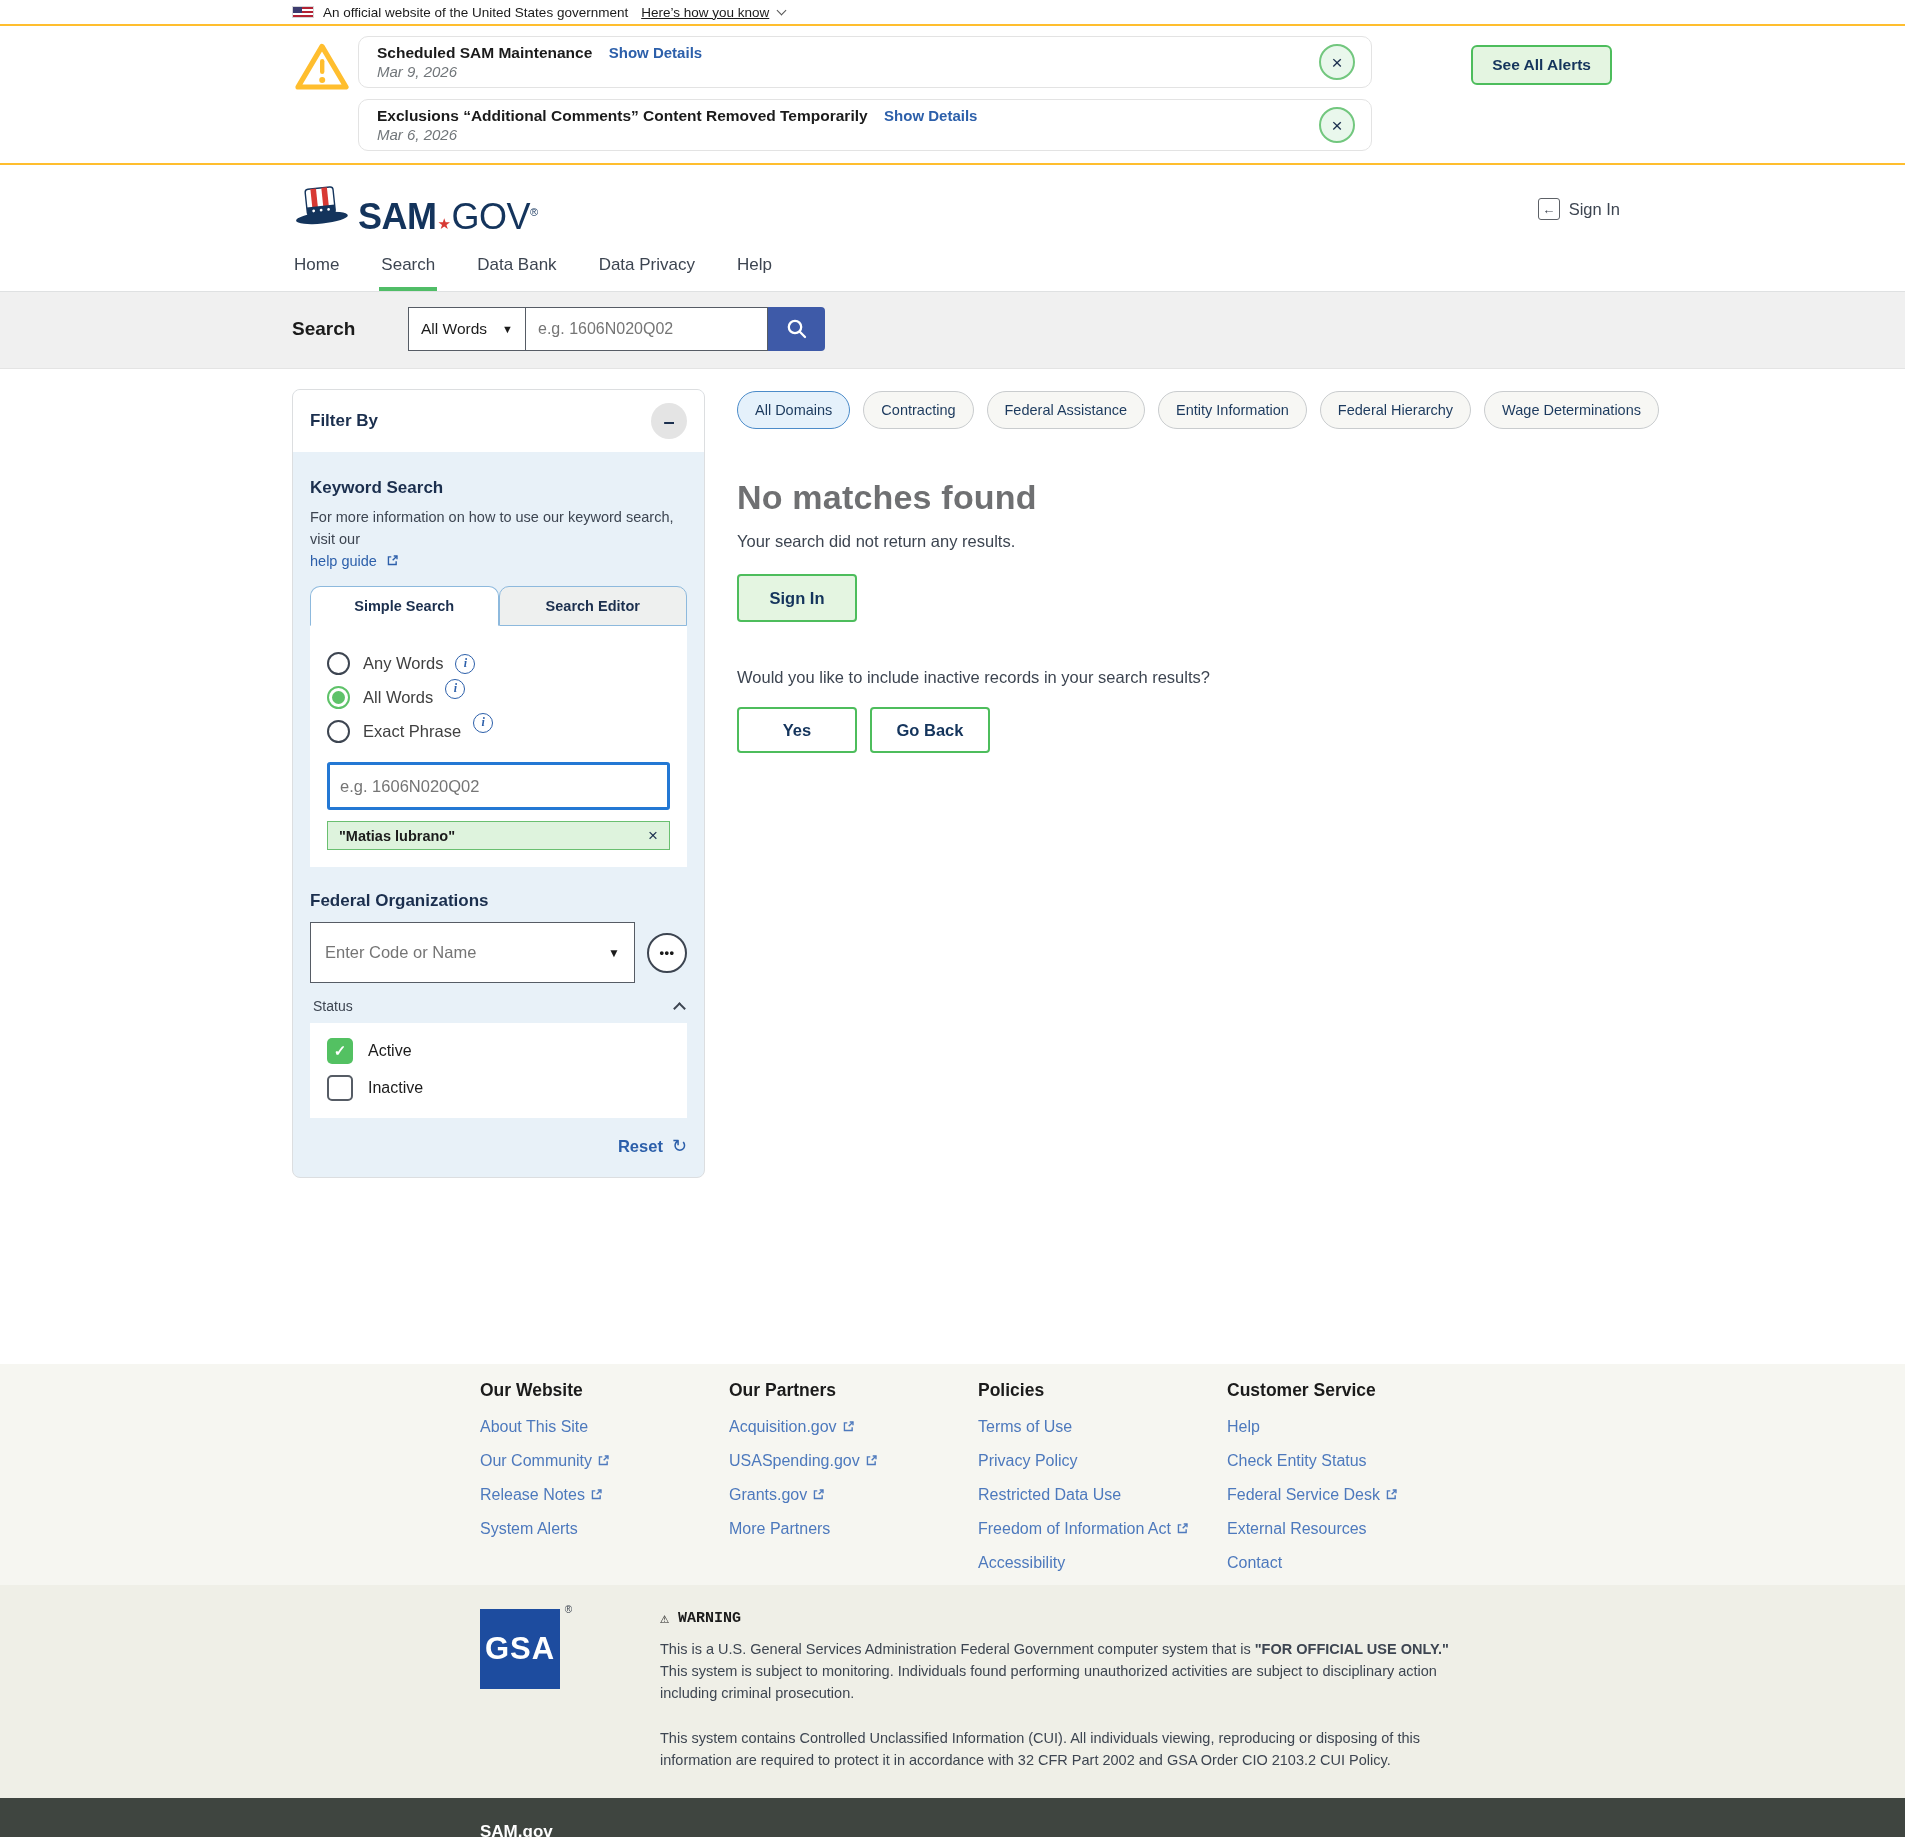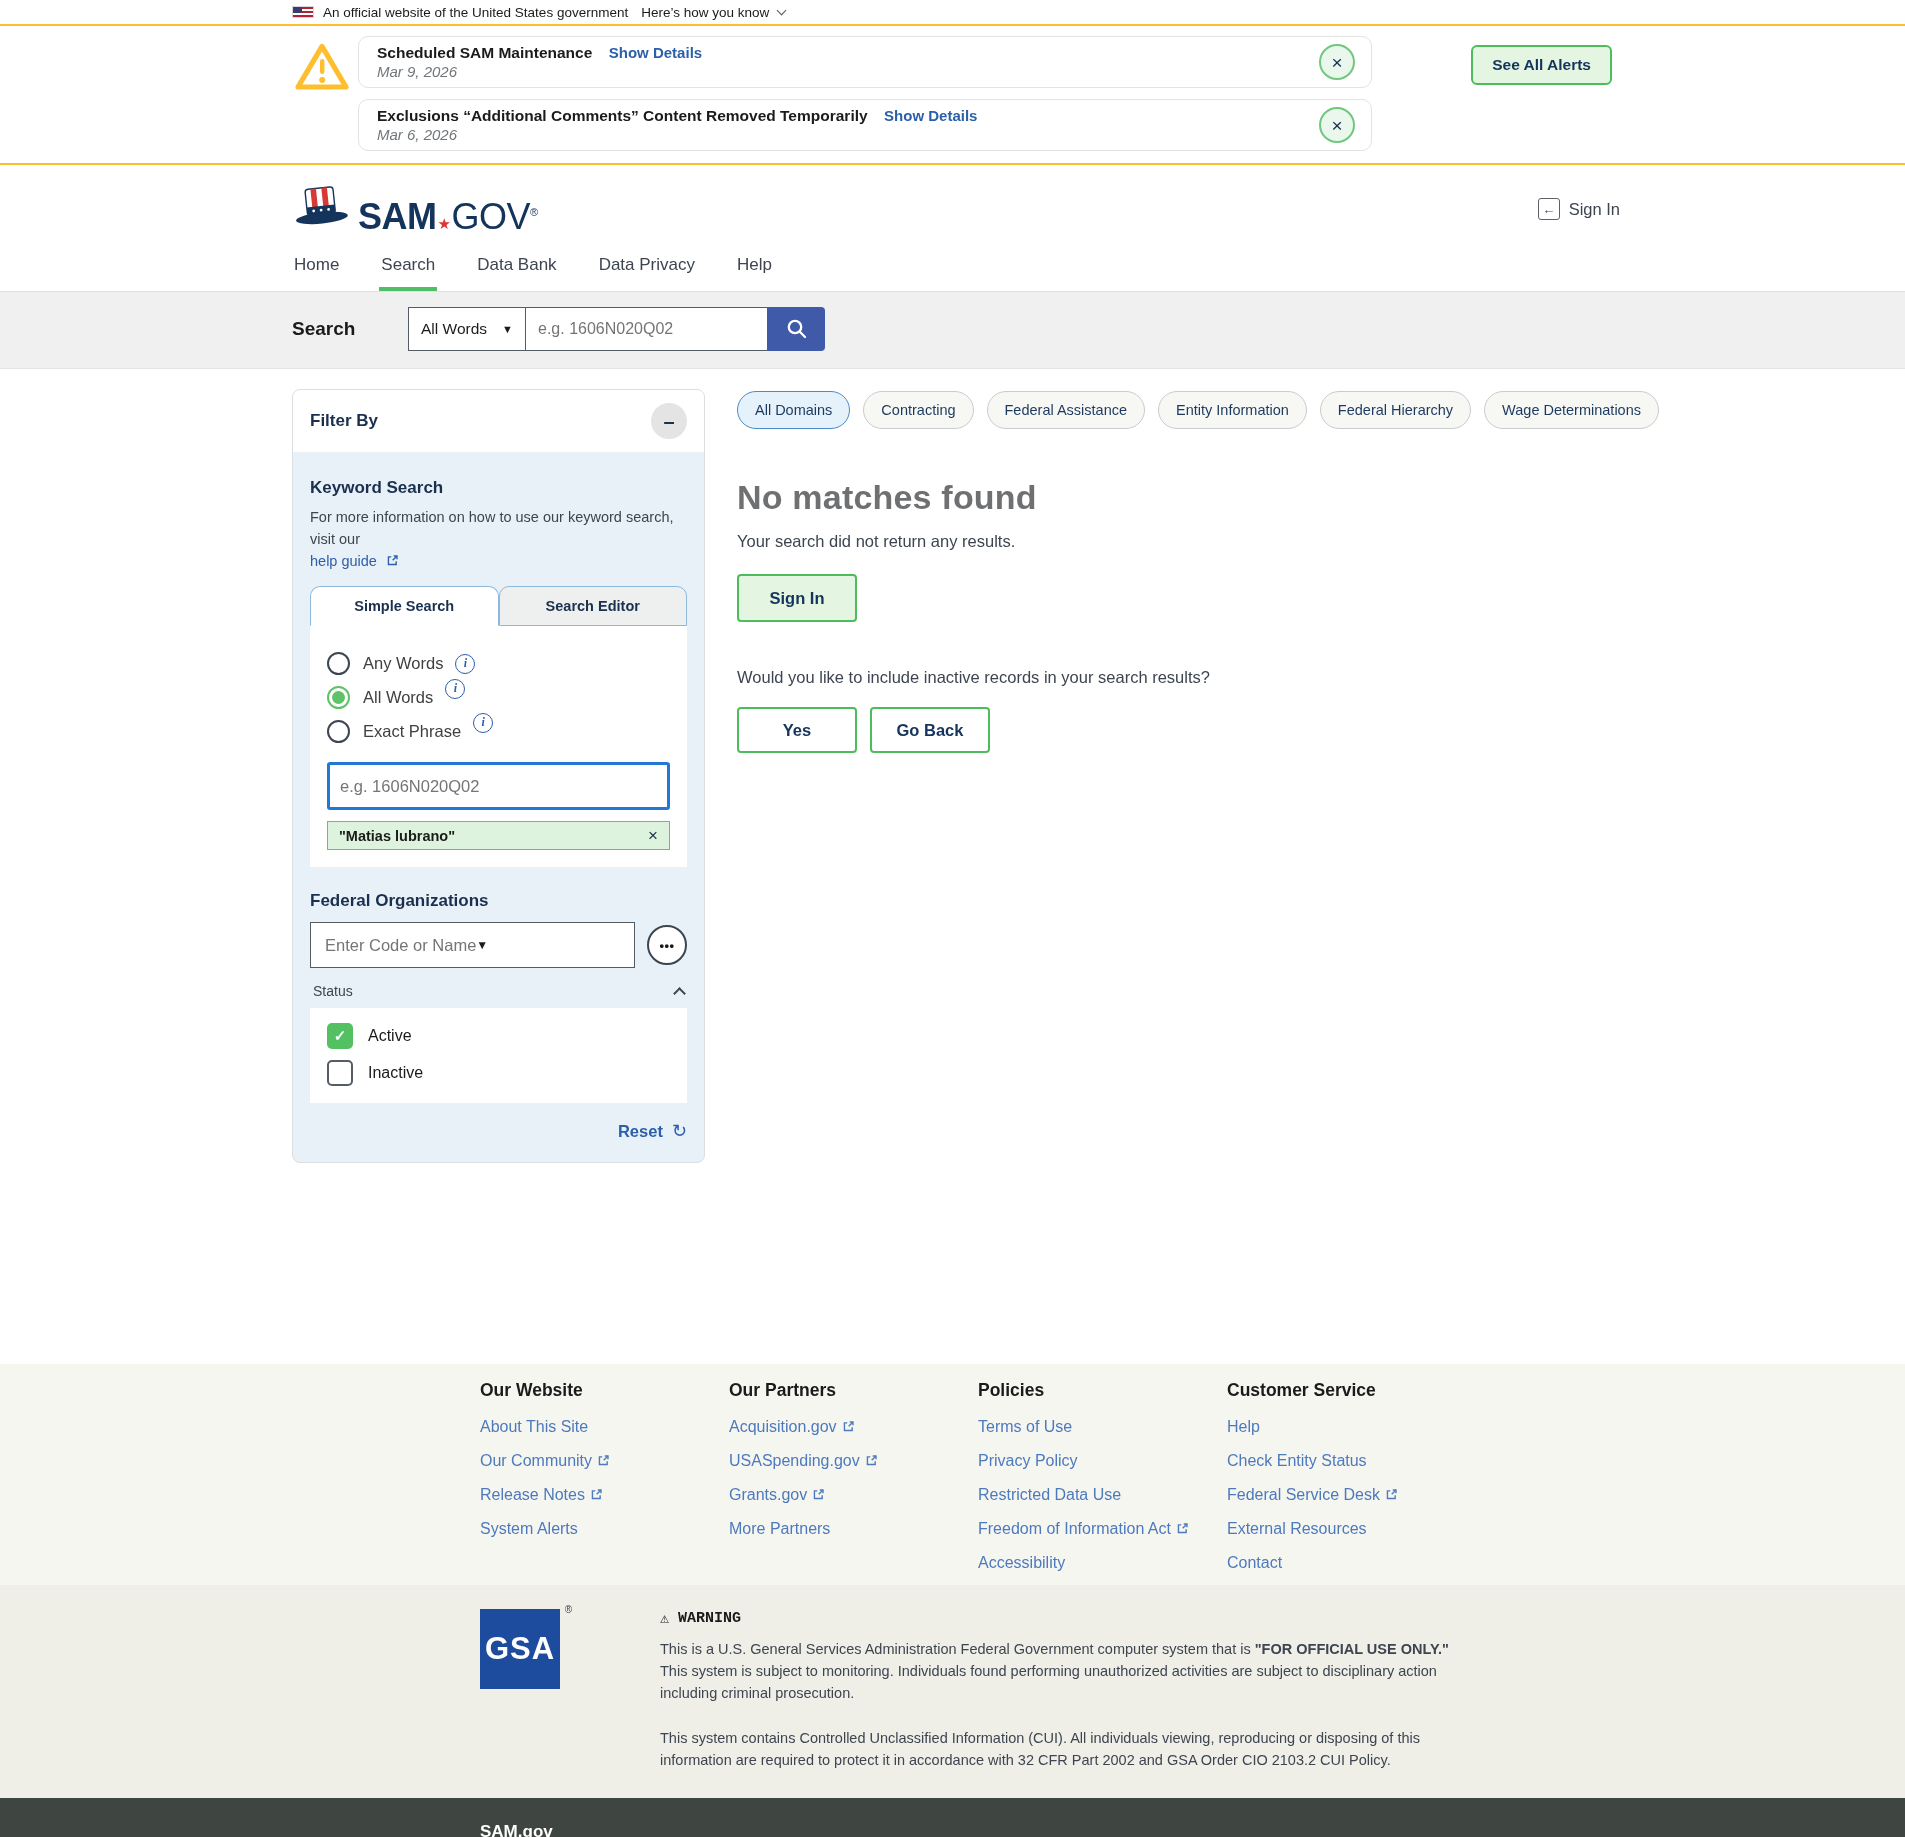--- a/index.html
+++ b/index.html
@@ -9,21 +9,21 @@
     font-family:"Liberation Sans", sans-serif; color:#3d4551;
   }
   .container { width:1328px; margin-left:292px; position:relative; }
 
   
   .gov-banner { height:26px; background:#fff; border-bottom:2px solid #ffbe2e; }
   .gov-banner .container { display:flex; align-items:center; height:24px; gap:9px; font-size:13.5px; color:#1b1b1b; }
   .flag { width:22px; height:12px; position:relative; flex:0 0 auto;
     background:repeating-linear-gradient(#b22234 0 2px, #fff 2px 4px); border:0.5px solid #d6d7d9; }
   .flag::after { content:''; position:absolute; left:0; top:0; width:9px; height:6px; background:#3c3b6e; }
-  .banner-link { color:#1b1b1b; margin-left:4px; cursor:pointer; }
+  .banner-link { color:#1b1b1b; text-decoration:underline; margin-left:4px; cursor:pointer; }
   .chev-down { width:7px; height:7px; border-right:1.5px solid #555; border-bottom:1.5px solid #555;
     transform:rotate(45deg); margin-top:-4px; }
 
   
   .alerts { background:#fff; border-bottom:2px solid #ffbe2e; padding:10px 0 12px; }
   .warning-triangle { position:absolute; left:2px; top:6px; }
   .alert-list { margin-left:66px; width:1014px; display:flex; flex-direction:column; gap:11px; }
   .alert-box { border:1px solid #e3e3e3; border-radius:10px; padding:7px 72px 7px 18px; position:relative; background:#fff; }
   .alert-title { font-weight:bold; font-size:15.5px; color:#1b1b1b; }
   .alert-details { color:#2c5faa; font-weight:bold; font-size:15px; margin-left:12px; text-decoration:none; cursor:pointer; }
@@ -98,22 +98,22 @@
   .info-raised { transform:translateY(-9px); }
   .keyword-input { width:100%; height:48px; border:3px solid #2378d4; border-radius:3px;
     padding:0 10px; font-size:16.5px; font-family:inherit; color:#1b1b1b; margin-top:8px; outline:none; }
   .keyword-input::placeholder { color:#757575; }
   .chip { margin-top:11px; background:#def3dd; border:1.5px solid #6abf70; display:flex;
     align-items:center; justify-content:space-between; padding:5px 11px; }
   .chip-label { font-weight:bold; font-size:14.5px; color:#1b1b1b; }
   .chip-close { color:#1b2f4e; font-size:17px; line-height:1; cursor:pointer; background:none; border:none; }
   .fed-heading { margin-top:24px; font-size:17px; font-weight:bold; color:#1b2f4e; }
   .fed-row { display:flex; align-items:center; gap:12px; margin-top:11px; }
-  .fed-select { flex:1; height:46px; background:#fff; border:1px solid #565c65;
-    display:flex; align-items:center; justify-content:flex-start; padding:0 14px; cursor:pointer; }
+  .fed-select { flex:1; height:61px; background:#fff; border:1px solid #565c65;
+    display:flex; align-items:center; justify-content:space-between; padding:0 14px; cursor:pointer; }
   .fed-placeholder { font-size:16.5px; color:#757575; }
   .fed-caret { font-size:12px; color:#1b1b1b; }
   .ellipsis-btn { width:40px; height:40px; border-radius:50%; border:2px solid #3d4551; background:#fff;
     font-size:13px; font-weight:bold; letter-spacing:0.5px; color:#1b1b1b; cursor:pointer; flex:0 0 auto; line-height:1; }
   .status-header { display:flex; align-items:center; justify-content:space-between; margin-top:15px; padding:0 3px; cursor:pointer; }
   .status-label { font-size:14px; color:#3d4551; }
   .chevron-up { width:9px; height:9px; border-left:2px solid #3d4551; border-top:2px solid #3d4551;
     transform:rotate(45deg); margin-top:5px; }
   .status-card { background:#fff; margin-top:9px; padding:15px 17px 17px; }
   .check-row { display:flex; align-items:center; cursor:pointer; }

